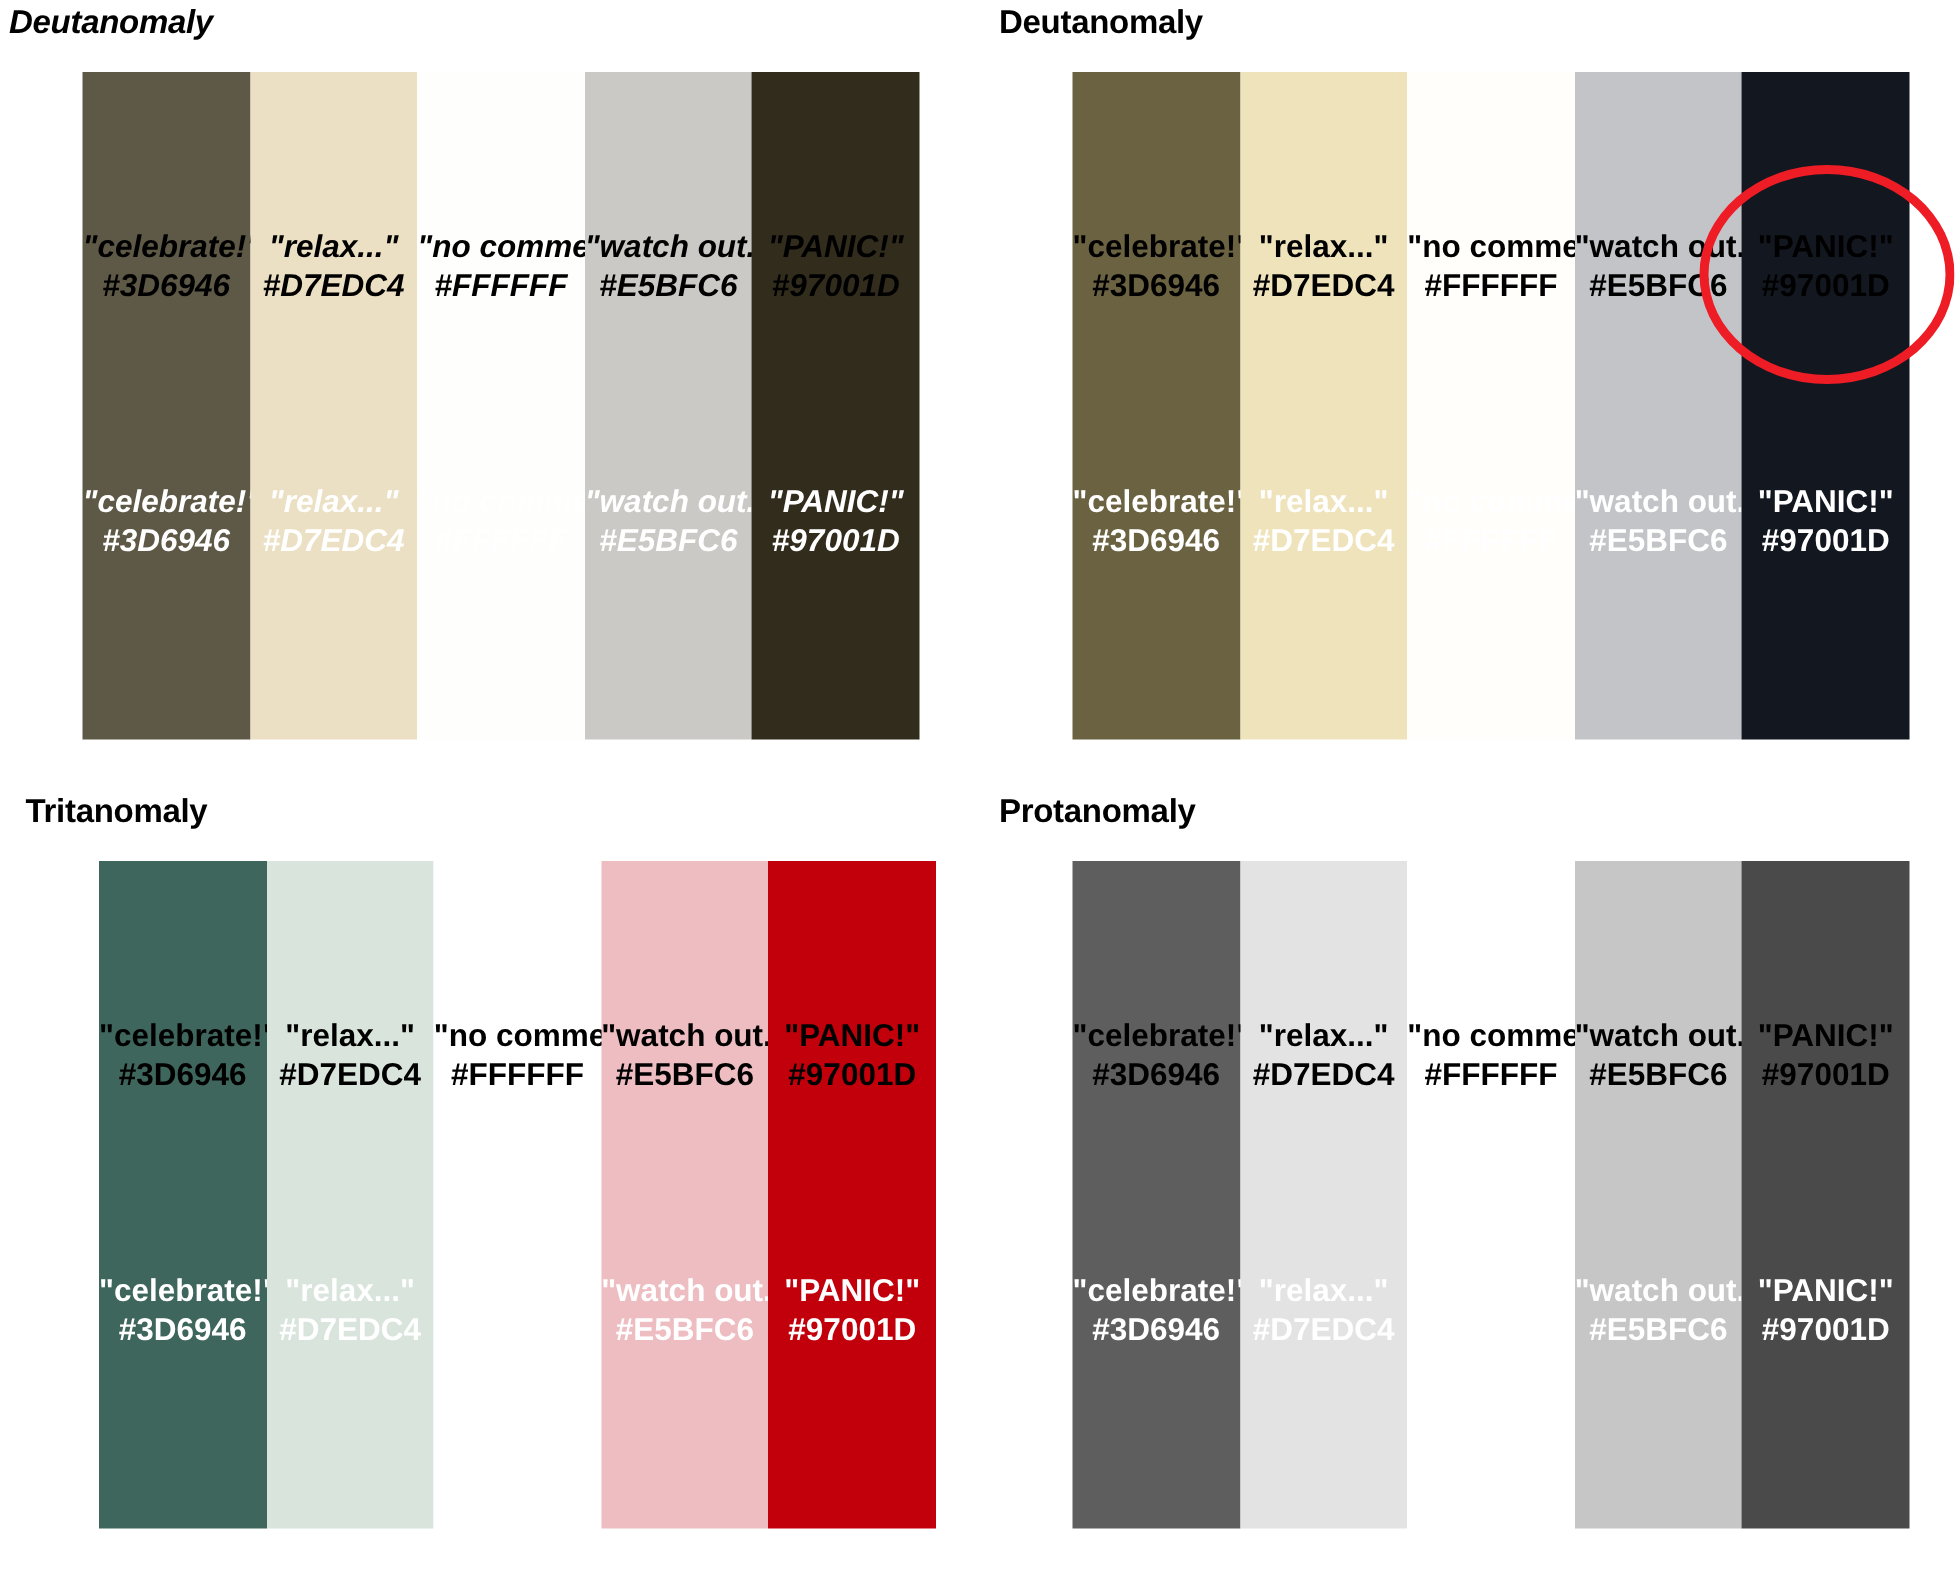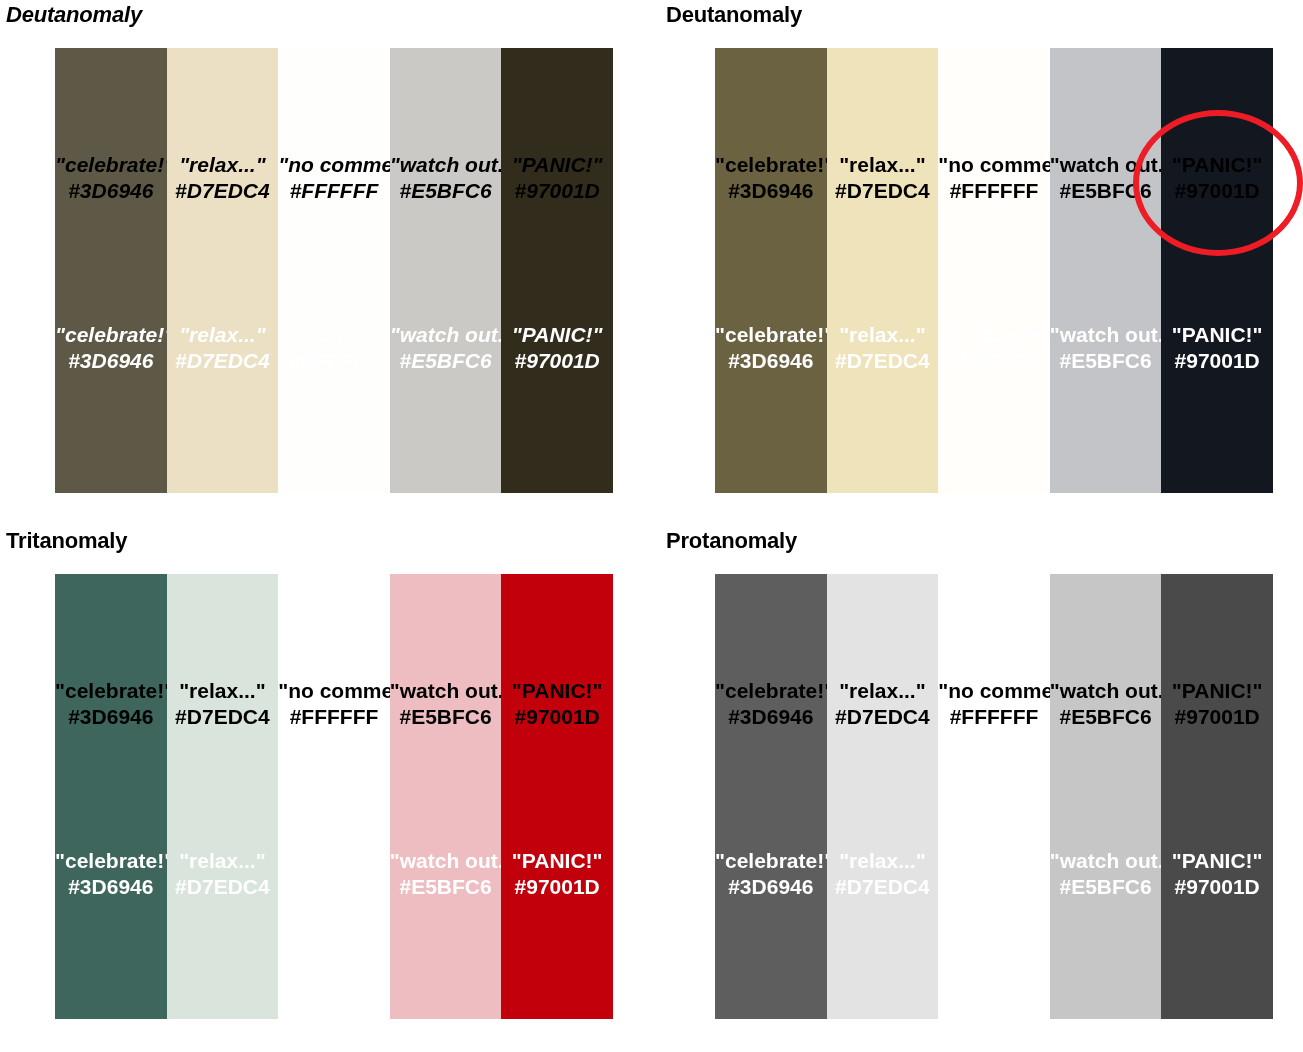--- a/index.html
+++ b/index.html
@@ -24,21 +24,21 @@
     width: 1303px;
     height: 1052px;
   }
   .panel {
     position: absolute;
     width: 651px;
     height: 526px;
   }
   .panel.p0 { left: 0px;   top: 0px; font-style: italic;   }
   .panel.p1 { left: 660px; top: 0px;   }
-  .panel.p2 { left: 0px;   top: 526px; }
+  .panel.p2 { left: 11px;   top: 526px; }
   .panel.p3 { left: 660px; top: 526px; }
 
   .panel-title {
     position: absolute;
     left: 6px;
     top: 2px;
     font-size: 22px;
     font-weight: bold;
     color: #000000;
     letter-spacing: -0.2px;

